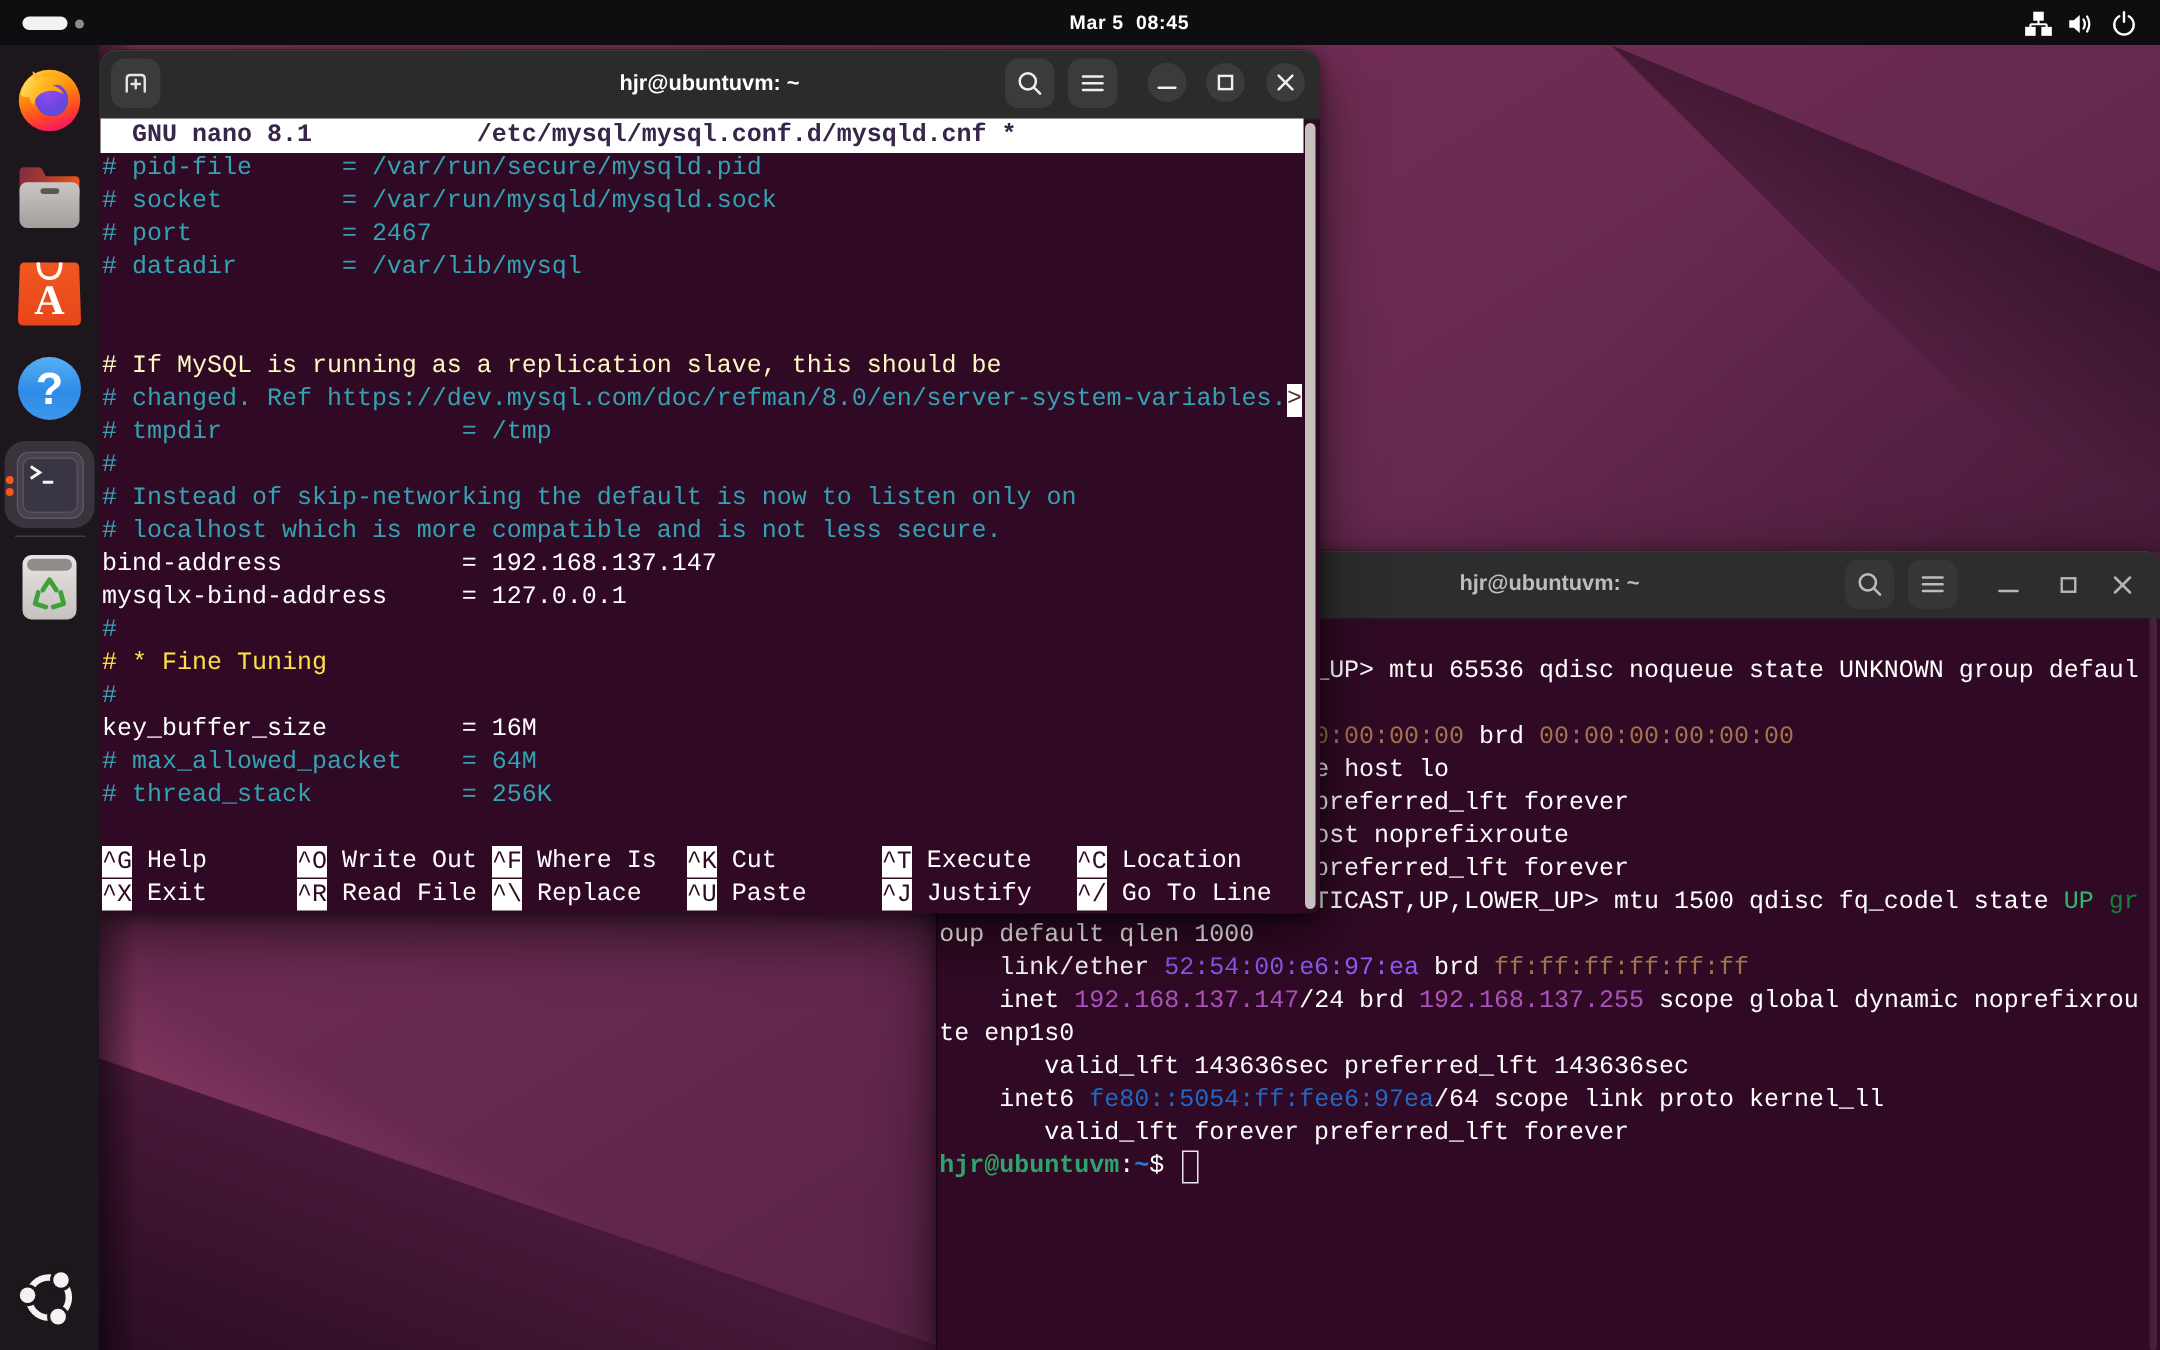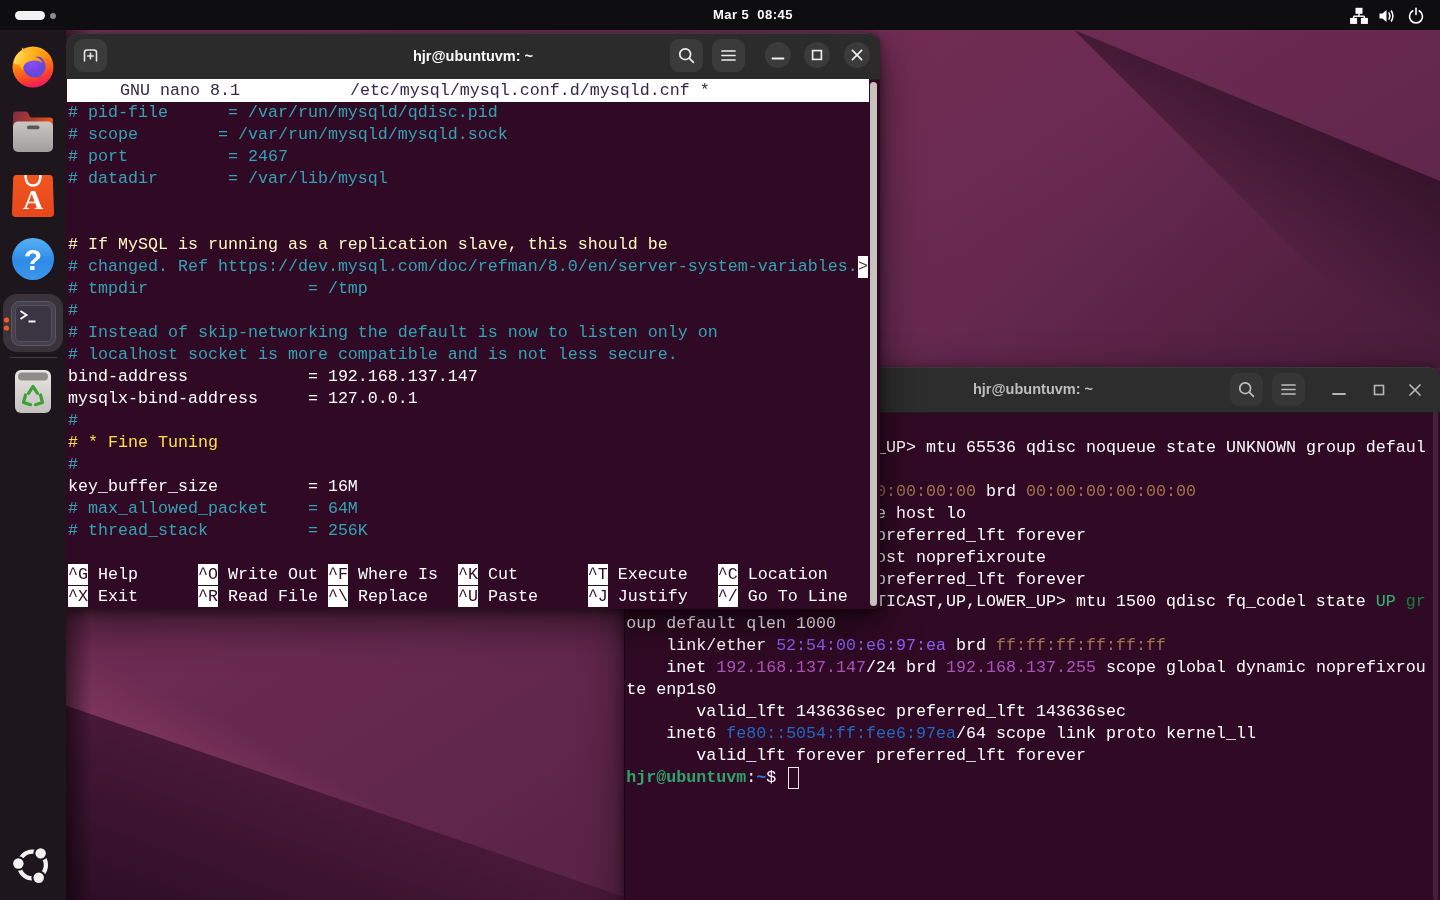--- a/index.html
+++ b/index.html
@@ -152,33 +152,33 @@
   <div class="btnc" style="left:777.7px;top:9px;"></div>
   <svg style="position:absolute;left:777.7px;top:9px;" width="26" height="26" viewBox="0 0 26 26">
       <g stroke="#f0f0f0" stroke-width="1.7" stroke-linecap="round">
         <line x1="8.4" y1="8.4" x2="17.6" y2="17.6"></line>
         <line x1="17.6" y1="8.4" x2="8.4" y2="17.6"></line>
       </g>
     </svg>
 
   <div style="position:absolute;left:1px;top:46px;width:802px;height:23px;background:#ffffff;"></div>
 
-  <pre class="mono" style="position:absolute;left:2px;top:47px;"><span style="color:#38254a;font-weight:normal;padding-left:32px;">  GNU nano 8.1           /etc/mysql/mysql.conf.d/mysqld.cnf *</span>
-<span style="color:#35a2b4;"># pid-file      = /var/run/mysqld/qdisc.pid</span>
-<span style="color:#35a2b4;"># scope        = /var/run/mysqld/mysqld.sock</span>
+  <pre class="mono" style="position:absolute;left:2px;top:47px;"><span style="color:#38254a;font-weight:bold;">  GNU nano 8.1           /etc/mysql/mysql.conf.d/mysqld.cnf *</span>
+<span style="color:#35a2b4;"># pid-file      = /var/run/secure/mysqld.pid</span>
+<span style="color:#35a2b4;"># socket        = /var/run/mysqld/mysqld.sock</span>
 <span style="color:#35a2b4;"># port          = 2467</span>
 <span style="color:#35a2b4;"># datadir       = /var/lib/mysql</span>
  
  
 <span style="color:#fef9c3;"># If MySQL is running as a replication slave, this should be</span>
 <span style="color:#35a2b4;"># changed. Ref https://dev.mysql.com/doc/refman/8.0/en/server-system-variables.</span>
 <span style="color:#35a2b4;"># tmpdir                = /tmp</span>
 <span style="color:#35a2b4;">#</span>
 <span style="color:#35a2b4;"># Instead of skip-networking the default is now to listen only on</span>
-<span style="color:#35a2b4;"># localhost socket is more compatible and is not less secure.</span>
+<span style="color:#35a2b4;"># localhost which is more compatible and is not less secure.</span>
 <span style="color:#ffffff;">bind-address            = 192.168.137.147</span>
 <span style="color:#ffffff;">mysqlx-bind-address     = 127.0.0.1</span>
 <span style="color:#35a2b4;">#</span>
 <span style="color:#fde047;"># * Fine Tuning</span>
 <span style="color:#35a2b4;">#</span>
 <span style="color:#ffffff;">key_buffer_size         = 16M</span>
 <span style="color:#35a2b4;"># max_allowed_packet    = 64M</span>
 <span style="color:#35a2b4;margin-top:36px;"># thread_stack          = 256K</span>
  
 <span style="color:#300a24;background:#ffffff;padding:1.4px 0;">^G</span><span style="color:#ffffff;"> Help</span>      <span style="color:#300a24;background:#ffffff;padding:1.4px 0;">^O</span><span style="color:#ffffff;"> Write Out</span> <span style="color:#300a24;background:#ffffff;padding:1.4px 0;">^F</span><span style="color:#ffffff;"> Where Is</span>  <span style="color:#300a24;background:#ffffff;padding:1.4px 0;">^K</span><span style="color:#ffffff;"> Cut</span>       <span style="color:#300a24;background:#ffffff;padding:1.4px 0;">^T</span><span style="color:#ffffff;"> Execute</span>   <span style="color:#300a24;background:#ffffff;padding:1.4px 0;">^C</span><span style="color:#ffffff;"> Location</span>  

